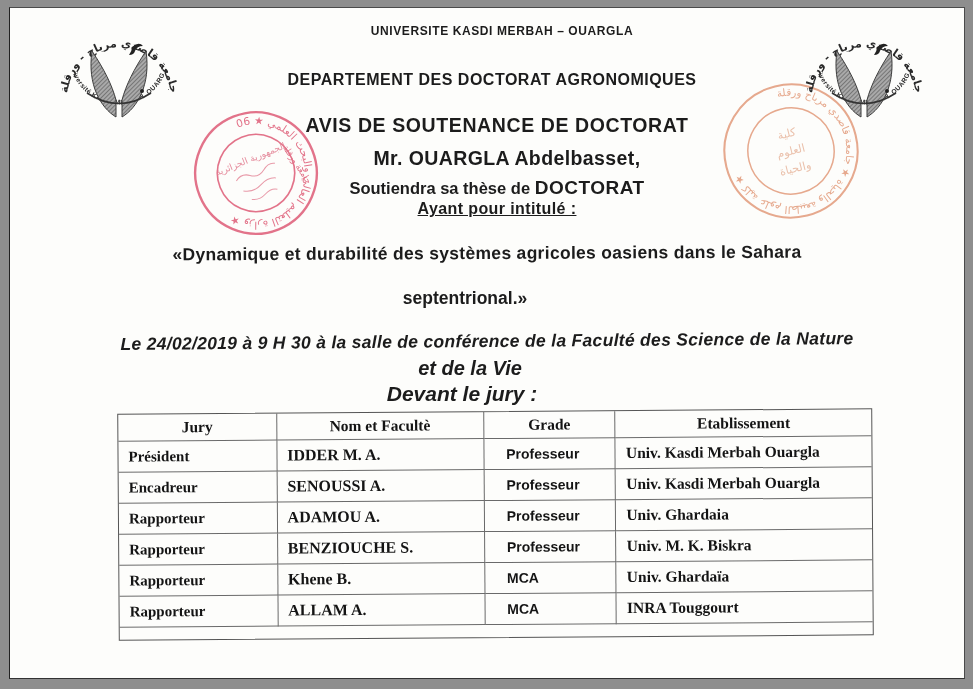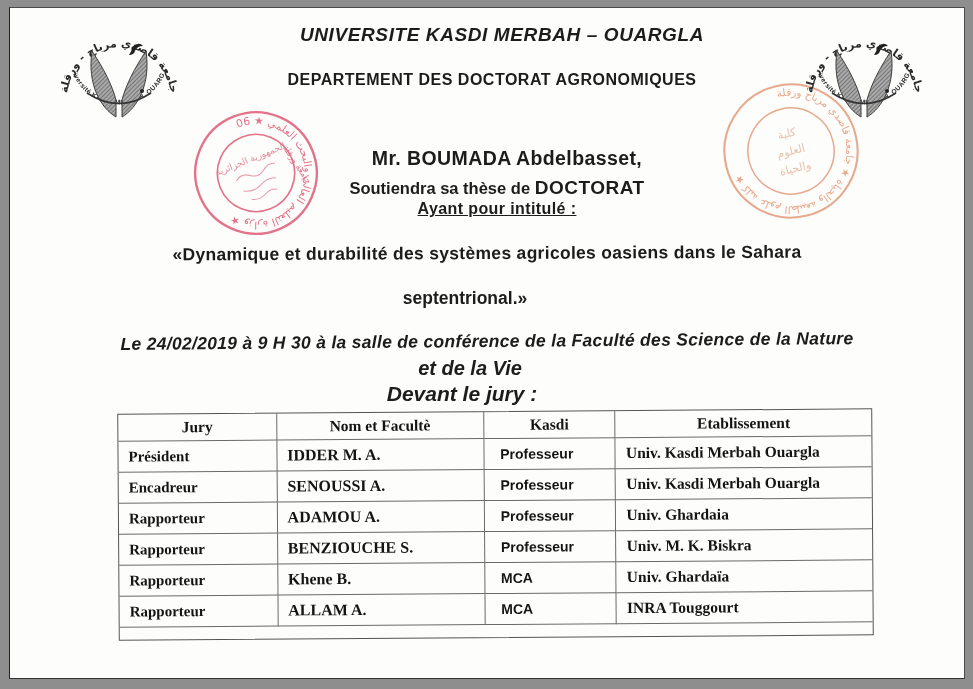--- a/index.html
+++ b/index.html
@@ -14,21 +14,21 @@
     position:absolute;left:9px;top:7px;right:8px;bottom:10px;
     background:#fdfdfb;
     border:1px solid #4a4a4a;
     border-left-color:#222;border-bottom-color:#333;
   }
   .t{
     position:absolute;left:0;right:0;
     text-align:center;font-weight:bold;color:#1c1c1c;
     white-space:nowrap;
   }
-  .hdr1{top:16px;left:30px;font-size:19px;letter-spacing:.6px;font-style:italic;}
+  .hdr1{top:16px;left:30px;font-size:12px;letter-spacing:.6px;}
   .hdr2{top:38px;left:10px;font-size:18.5px;letter-spacing:.4px;}
   .hdr3{top:63px;left:10px;font-size:16px;letter-spacing:.5px;}
   .avis{top:106px;left:20px;font-size:19.5px;letter-spacing:.6px;}
   .cand{top:139px;left:40px;font-size:19.5px;letter-spacing:.4px;}
   .sout{top:169px;left:20px;font-size:16.5px;}
   .sout .big{font-size:19px;letter-spacing:.5px;margin-top:39px;}
   .ayant{top:192px;left:20px;font-size:16px;letter-spacing:.4px;text-decoration:underline;}
   .thesis1{top:235px;font-size:17.5px;letter-spacing:.3px;transform:rotate(-.25deg);}
   .thesis2{top:280px;right:44px;font-size:17.5px;}
   .sched1{top:323px;font-size:17.5px;font-style:italic;letter-spacing:.3px;transform:rotate(-.45deg);}
@@ -48,21 +48,21 @@
     overflow:hidden;white-space:nowrap;
   }
   th{
     height:24px;font-family:"Liberation Serif",serif;font-size:15.5px;
     text-align:center;vertical-align:middle;
   }
   td{height:28px;vertical-align:middle;padding-left:10px;}
   col.c-jury{width:21%;} col.c-nom{width:27.5%;} col.c-grade{width:17.5%;} col.c-etab{width:34%;}
   td.role{font-family:"Liberation Serif",serif;font-size:15px;}
   td.name{font-family:"Liberation Serif",serif;font-size:16px;}
-  td.grade{font-family:"Liberation Sans",sans-serif;font-size:14px;padding-left:16px;}
+  td.grade{font-family:"Liberation Sans",sans-serif;font-size:14px;padding-left:22px;}
   td.etab{font-family:"Liberation Serif",serif;font-size:15.5px;}
   
   table tr:first-child th{border-top:none;}
   table tr td:first-child, table tr th:first-child{border-left:none;}
   table tr td:last-child, table tr th:last-child{border-right:none;}
   .seal{position:absolute;}
   .stamp{position:absolute;mix-blend-mode:multiply;}
 </style>
 </head>
 <body>
@@ -130,21 +130,22 @@
         <path d="M 68,100 C 83,91 97,68 92,34 C 80,52 72,68 68,83 Z" fill="url(#hatchR)" stroke="#3c3c3c" stroke-width="1"></path>
         <path d="M 33,76 Q 65,97 97,76" fill="none" stroke="#333" stroke-width="1.6"></path>
         <path d="M 78,30 q 7,-6 11,-1 q -6,0 -8,5 q -1,4 -6,4 q 3,-4 3,-8 z" fill="#222"></path>
         <circle cx="88" cy="74" r="2" fill="#222"></circle>
       </g>
     </svg>
 
     <div class="t hdr1">UNIVERSITE KASDI MERBAH – OUARGLA</div>
     <div class="t hdr3">DEPARTEMENT DES DOCTORAT AGRONOMIQUES</div>
 
-    <div class="t cand">Mr. BOUMADA Abdelbasset,</div>
+    <div class="t avis">AVIS DE SOUTENANCE DE DOCTORAT</div>
+    <div class="t cand">Mr. OUARGLA Abdelbasset,</div>
     <div class="t sout"><span>Soutiendra sa thèse de </span><span class="big">DOCTORAT</span></div>
     <div class="t ayant">Ayant pour intitulé :</div>
 
     <div class="t thesis1">«Dynamique et durabilité des systèmes agricoles oasiens dans le Sahara</div>
     <div class="t thesis2">septentrional.»</div>
 
     <div class="t sched1">Le  24/02/2019 à 9 H 30 à la salle de conférence de la Faculté des Science de la Nature</div>
     <div class="t sched2">et de la Vie</div>
     <div class="t devant">Devant le jury :</div>
 
@@ -171,21 +172,21 @@
         <colgroup>
             <col class="c-jury">
             <col class="c-nom">
             <col class="c-grade">
             <col class="c-etab">
           </colgroup>
         <tbody>
             <tr>
           <th>Jury</th>
           <th>Nom et Facultè</th>
-          <th>Kasdi</th>
+          <th>Grade</th>
           <th>Etablissement</th>
         </tr>
         <tr>
           <td class="role">Président</td>
           <td class="name">IDDER M. A.</td>
           <td class="grade">Professeur</td>
           <td class="etab">Univ. Kasdi Merbah Ouargla</td>
         </tr>
         <tr>
           <td class="role">Encadreur</td>

